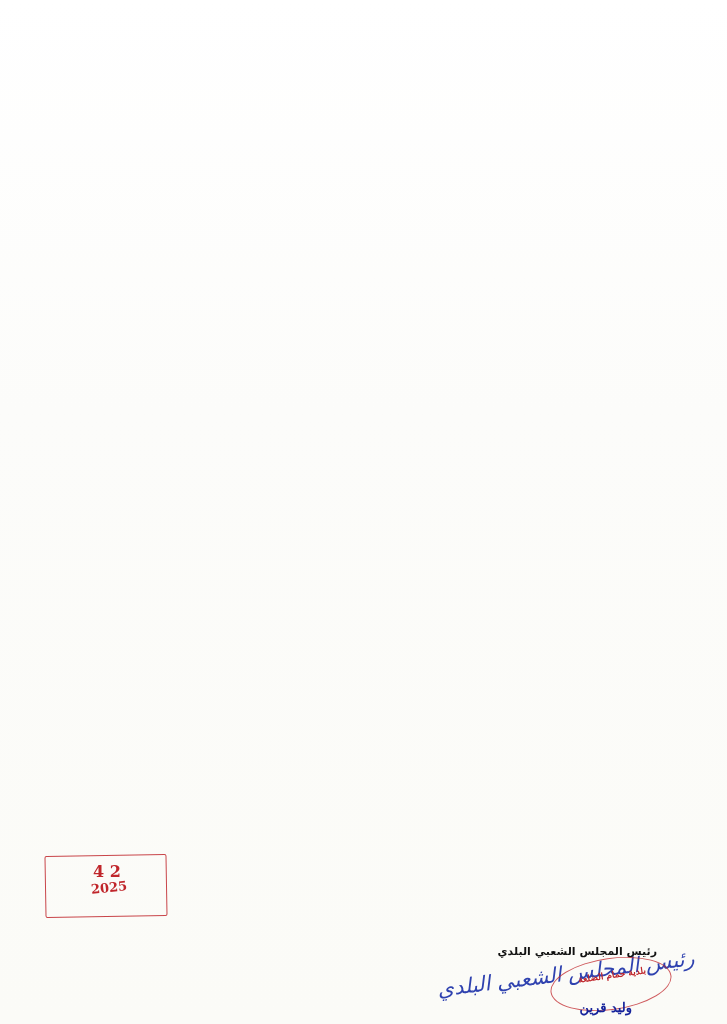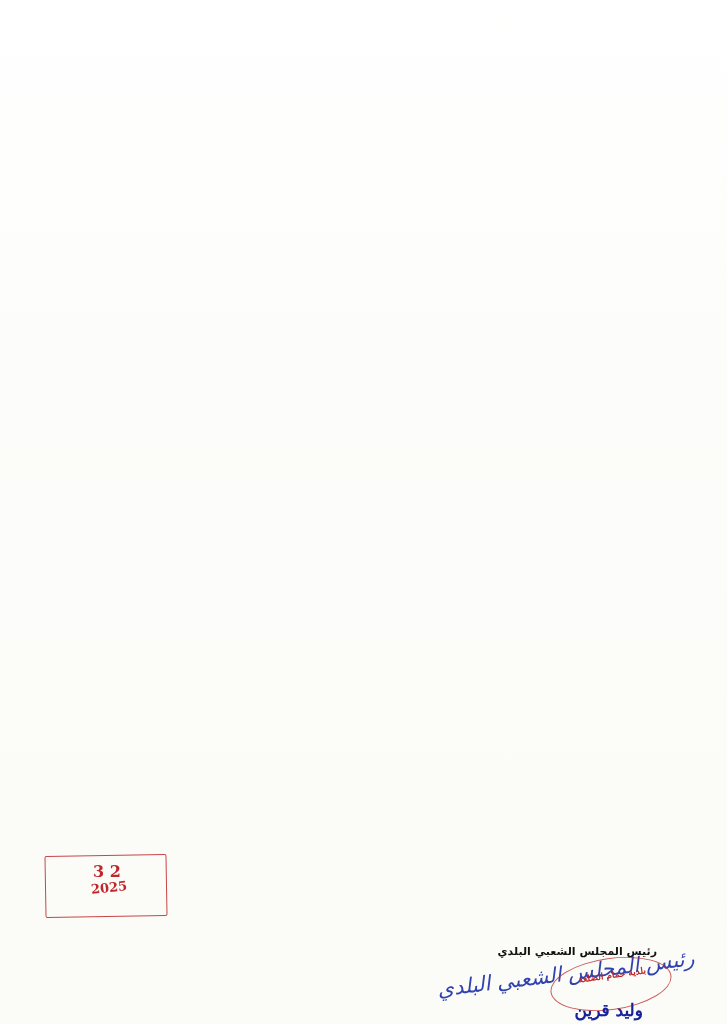--- a/index.html
+++ b/index.html
@@ -95,21 +95,21 @@
     position:absolute;right:55px;top:958px;width:120px;height:50px;
     border:1.4px solid #c0262b;border-radius:50%;
     transform:rotate(-8deg);opacity:.75;
   }
   .round-stamp-txt{
     position:absolute;right:55px;top:970px;width:120px;text-align:center;
     color:#c0262b;font-size:9px;font-weight:bold;transform:rotate(-8deg);
     font-family:"DejaVu Serif",serif;
   }
   .name-blue{
-    position:absolute;right:84px;top:1000px;font-size:17px;font-weight:bold;
+    position:absolute;right:95px;top:1000px;font-size:13px;font-weight:bold;
     color:#16239b;font-family:"DejaVu Serif",serif;
   }
   .inline-date{
     color:#b02020;font-weight:bold;font-family:"DejaVu Serif",serif;
   }
   .warn{font-size:10px;font-weight:bold;text-align:center;margin-top:2px;}
   .foot{font-size:9.2px;line-height:1.75;text-align:justify;margin-top:4px;}
 </style>
 </head>
 <body>
@@ -218,21 +218,21 @@
     <span class="bold">(13:30)</span>
     <span>زوالا وإذا صادف هذا اليوم يوم عطلة أو يوم راحة قانونية</span>
   </p>
   <p class="foot">طبقا للمادة 76 من القانون  رقم 23-12 المؤرخ في 18 محرم عام 1445 الموافق ل 5 اوت سنة 2023 الذي يحدد القواعد العامة المتعلقة بالصفقات العمومية  يبقى  المتعهدون ملزمون</p>
   <p class="foot">
     <span>بعروضهم خلال فترة 90 يوما زائد فترة تحضير العروض ابتداء من تاريخ حصة فتح الأظرفة</span>
     <span class="bold">حمام الضلعة في :</span>
   </p>
 
   <div class="stamp-box"></div>
-  <div class="stamp-num">2 3</div>
+  <div class="stamp-num">2 4</div>
   <div class="stamp-date">2025</div>
 
   <div class="sig-title">رئيس المجلس الشعبي البلدي</div>
   <div class="sig-scribble">رئيس المجلس الشعبي البلدي</div>
   <div class="round-stamp"></div>
   <div class="round-stamp-txt">بلدية حمام الضلعة</div>
   <div class="name-blue">وليد قرين</div>
 
 </div>
 

